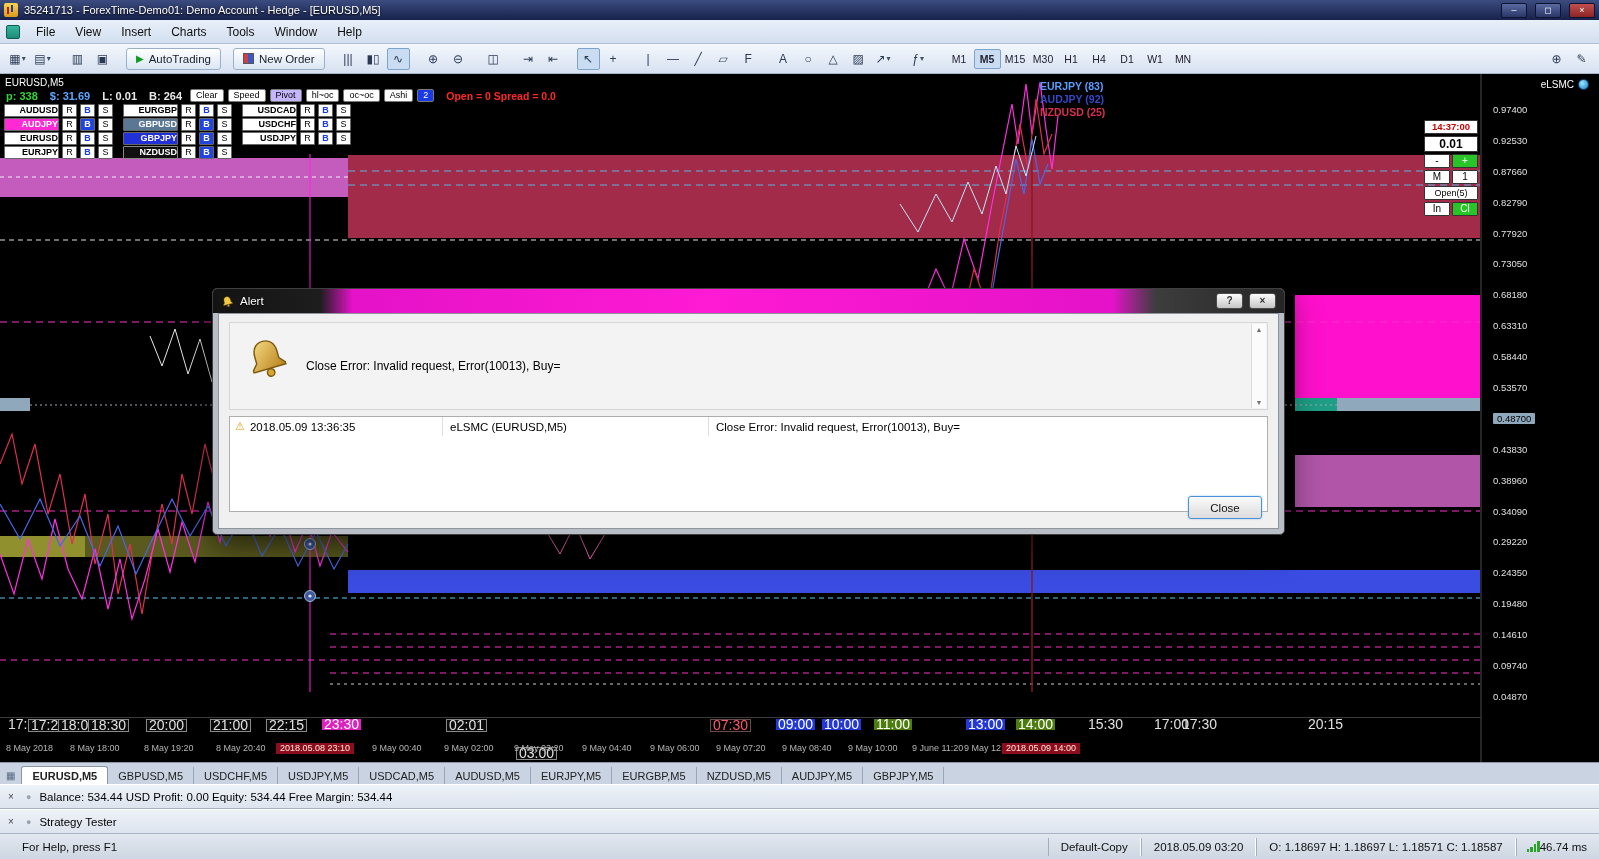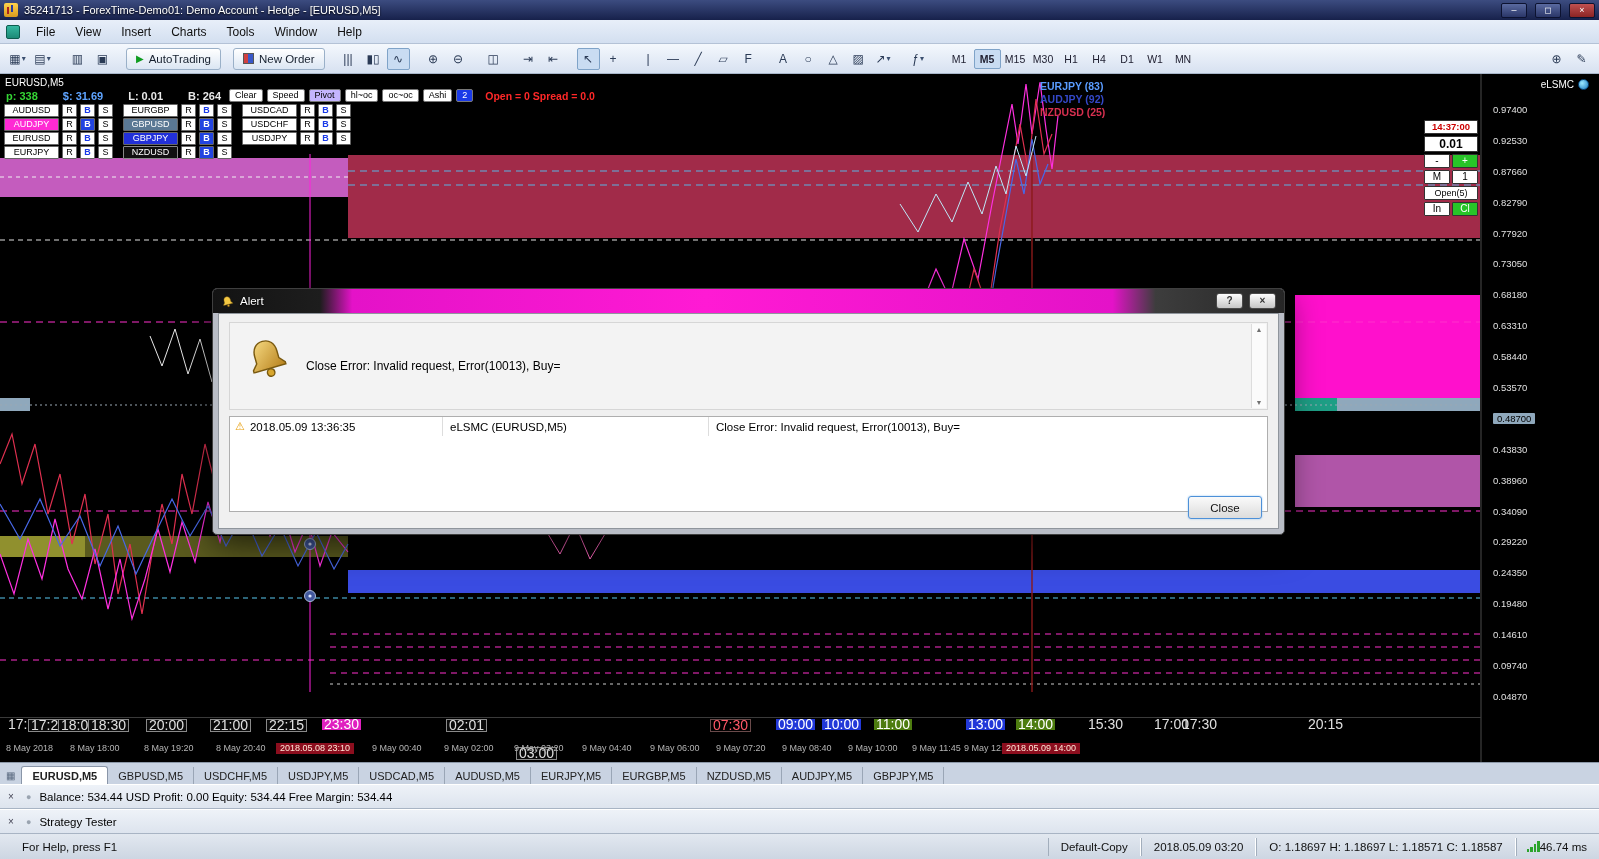--- a/index.html
+++ b/index.html
@@ -44,21 +44,21 @@
   .stat.s-blue  { color:#5fa4ff; }
   .stat.s-white { color:#e8e8e8; }
   .chip { background:#fff; border:1px solid #777; color:#000; font-size:9px; line-height:11px; height:13px; padding:0 5px; border-radius:2px; }
   .chip.s-green { background:#c4b5fd; }
   .chip.s-blue  { background:#1a3ae8; color:#fff; }
   .warn-text { color:#ff2828; font-size:10.5px; font-weight:bold; margin-left:4px; }
 
   .matrix { position:absolute; left:4px; top:30px; display:grid; grid-template-columns:repeat(3,max-content); gap:1px 10px; }
   .pair { display:flex; gap:3px; }
   .pcell { height:13px; line-height:11px; font-size:9px; border:1px solid #666; background:#fff; color:#000; text-align:center; border-radius:1px; }
-  .pname { width:55px; font-weight:normal; }
+  .pname { width:55px; font-weight:bold;text-align:right; }
   .rcell,.bcell,.scell { width:15px; }
   .bcell { color:#1a3ae8; font-weight:bold; }
   .pair.s-magenta .pname { background:#ff2ad4; color:#fff; }
   .pair.s-slate  .pname { background:#5a7894; color:#fff; }
   .pair.s-blue   .pname { background:#2230d8; color:#fff; }
   .pair.s-black  .pname { background:#101010; color:#fff; border-color:#888; }
   .pair.s-magenta .bcell, .pair.s-slate .bcell, .pair.s-blue .bcell, .pair.s-black .bcell { background:#2244e0; color:#fff; }
 
   .legend { position:absolute; left:1040px; top:6px; display:flex; flex-direction:column; gap:1px; font-size:10.5px; font-weight:bold; }
   .lg.s-cyan { color:#5a9cff; }
@@ -355,21 +355,21 @@
       <circle cx="310" cy="470" r="5.5" fill="#41589e" stroke="#a8b8d8"></circle>
       <circle cx="310" cy="470" r="1.6" fill="#dce6ff"></circle>
       <circle cx="310" cy="522" r="5.5" fill="#41589e" stroke="#a8b8d8"></circle>
       <circle cx="310" cy="522" r="1.6" fill="#dce6ff"></circle>
       <line x1="1481" y1="0" x2="1481" y2="688" stroke="#4a4a4a"></line>
     </svg>
 
     <div class="symbol-badge">EURUSD,M5</div>
 
     <div class="info-row">
-      <span style="display:flex;gap:25px;">
+      <span style="display:flex;gap:12px;">
 
       <span class="stat s-green">p: 338</span>
           <span class="stat s-blue">$: 31.69</span>
           <span class="stat s-white">L: 0.01</span>
           <span class="stat s-white">B: 264</span>
         </span>
       <span style="display:flex;gap:4px;">
 
       <span class="chip">Clear</span>
           <span class="chip">Speed</span>
@@ -547,21 +547,21 @@
         <span class="d-lbl" style="left: 216px;">8 May 20:40</span>
         <span class="d-lbl s-red" style="left: 276px;">2018.05.08 23:10</span>
         <span class="d-lbl" style="left: 372px;">9 May 00:40</span>
         <span class="d-lbl" style="left: 444px;">9 May 02:00</span>
         <span class="d-lbl" style="left: 514px;">9 May 03:20</span>
         <span class="d-lbl" style="left: 582px;">9 May 04:40</span>
         <span class="d-lbl" style="left: 650px;">9 May 06:00</span>
         <span class="d-lbl" style="left: 716px;">9 May 07:20</span>
         <span class="d-lbl" style="left: 782px;">9 May 08:40</span>
         <span class="d-lbl" style="left: 848px;">9 May 10:00</span>
-        <span class="d-lbl" style="left: 912px;">9 May 11:45</span>
+        <span class="d-lbl" style="left: 912px;">9 June 11:20</span>
         <span class="d-lbl" style="left: 964px;">9 May 12:4</span>
         <span class="d-lbl s-red" style="left: 1002px;">2018.05.09 14:00</span>
       </div>
 
     <div class="dialog">
       <div class="dlg-title">
         <svg width="13" height="13" viewBox="0 0 32 32" style="transform:rotate(-14deg)">
           <path d="M16 4c-5 0-8 3.6-8 9v5l-3.5 4v1.5h23V22L24 18v-5c0-5.4-3-9-8-9z" fill="#f4c843" stroke="#7a5a10"></path>
           <circle cx="16" cy="26.5" r="2.6" fill="#e0aa2e" stroke="#7a5a10"></circle>
         </svg>

